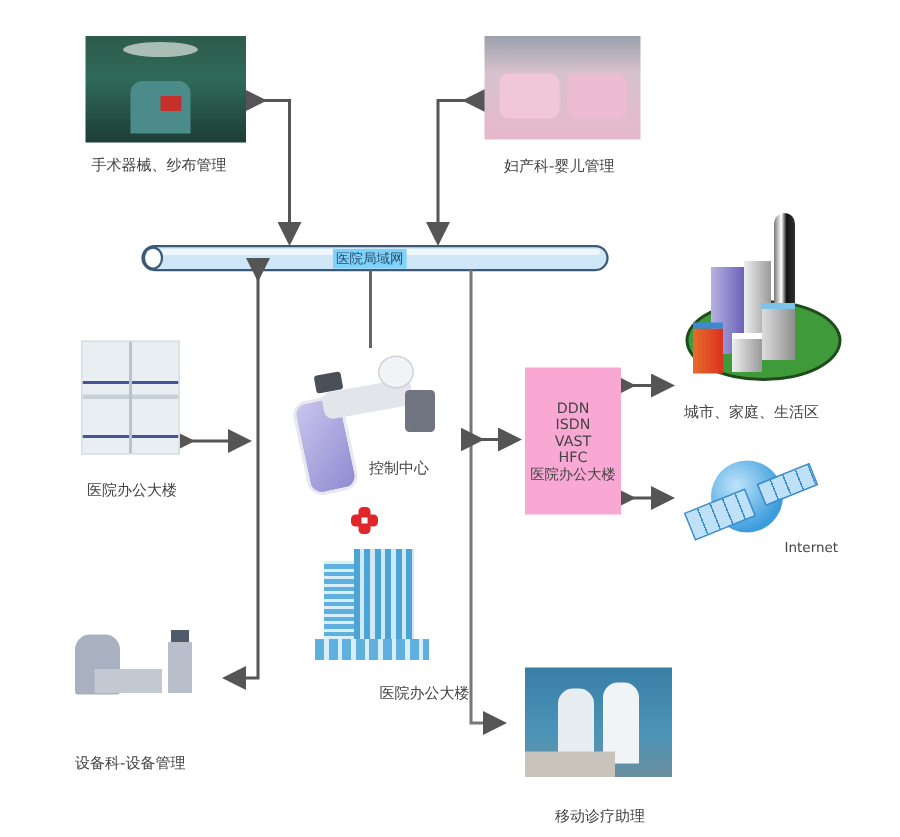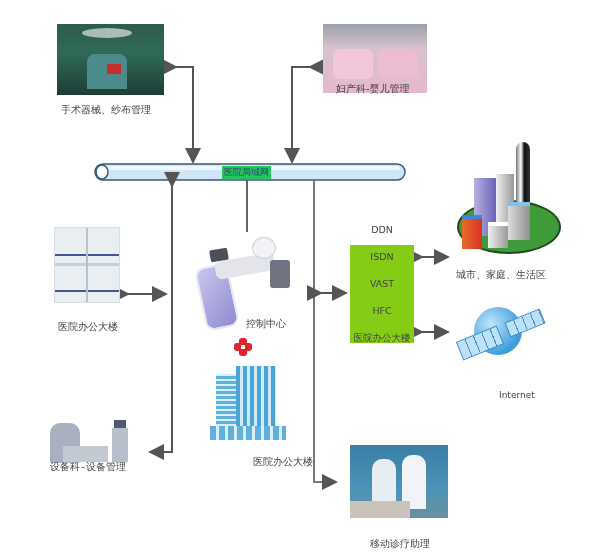--- a/index.html
+++ b/index.html
@@ -3,22 +3,22 @@
 <meta charset="utf-8">
 <style>
   html, body { margin:0; padding:0; background:#ffffff; }
   body { width:600px; height:558px; position:relative; overflow:hidden;
          font-family:"DejaVu Sans", sans-serif; color:#333; }
   .abs { position:absolute; }
   .label { position:absolute; font-size:10px; color:#444; white-space:nowrap; text-align:center; }
   svg { position:absolute; left:0; top:0; }
   .photo { position:absolute; overflow:hidden; }
   .telecom-box { position:absolute; left:350px; top:245px; width:64px; height:98px;
-                 background:#84cc16; display:flex; flex-direction:column;
-                 align-items:center; justify-content:flex-end; font-size:9.5px; line-height:11px; color:#444;gap:16px; }
+                 background:#f9a8d4; display:flex; flex-direction:column;
+                 align-items:center; justify-content:center; font-size:9.5px; line-height:11px; color:#444; }
   .telecom-box span { display:block; }
 </style>
 </head>
 <body>
 
 <svg width="600" height="558">
   <defs>
     <marker id="ah" markerWidth="8" markerHeight="8" refX="6" refY="4" orient="auto">
       <path d="M0,0 L8,4 L0,8 z" fill="#555"></path>
     </marker>
@@ -42,59 +42,59 @@
 
   <path d="M314,180 L314,482 L334,482" fill="none" stroke="#777" stroke-width="2" marker-end="url(#ah)"></path>
 
   <line x1="319" y1="293" x2="344" y2="293" stroke="#555" stroke-width="2" marker-start="url(#ah)" marker-end="url(#ah)"></line>
 
   <line x1="420" y1="257" x2="446" y2="257" stroke="#555" stroke-width="2" marker-start="url(#ah)" marker-end="url(#ah)"></line>
 
   <line x1="420" y1="332" x2="446" y2="332" stroke="#555" stroke-width="2" marker-start="url(#ah)" marker-end="url(#ah)"></line>
 </svg>
 
-<div class="label" style="left:222px; top:166px; font-size:9px; color:#2f4a66; background:#22c55e; padding:0 2px;">医院局域网</div>
+<div class="label" style="left:222px; top:166px; font-size:9px; color:#2f4a66; background:#7dd3fc; padding:0 2px;">医院局域网</div>
 
 <div class="photo" style="left:57px; top:24px; width:107px; height:71px; background:linear-gradient(180deg,#2e5b4c 0%,#2f6a58 40%,#1d3d35 100%);">
   <div class="abs" style="left:25px;top:4px;width:50px;height:10px;border-radius:50%;background:#c9d6d0;opacity:.8"></div>
   <div class="abs" style="left:30px;top:30px;width:40px;height:35px;background:#4b8c8a;border-radius:8px 8px 0 0"></div>
   <div class="abs" style="left:50px;top:40px;width:14px;height:10px;background:#c6302a"></div>
 </div>
 <div class="label" style="left:61px; top:103px;">手术器械、纱布管理</div>
 
 <div class="photo" style="left:323px; top:24px; width:104px; height:69px; background:linear-gradient(180deg,#9aa1ad 0%,#d7c2cc 35%,#e6b8cc 100%);">
   <div class="abs" style="left:10px;top:25px;width:40px;height:30px;background:#f0c6d8;border-radius:6px"></div>
   <div class="abs" style="left:55px;top:25px;width:40px;height:30px;background:#ecbdd2;border-radius:6px"></div>
 </div>
-<div class="label" style="left:336px; top:82px;text-align:right;">妇产科-婴儿管理</div>
+<div class="label" style="left:336px; top:104px;text-align:right;">妇产科-婴儿管理</div>
 
 <div class="photo" style="left:54px; top:227px; width:64px; height:74px; background:#e8eef2; border:1px solid #d8dde2;">
   <div class="abs" style="left:0;top:35px;width:64px;height:3px;background:#c7cfd6"></div>
   <div class="abs" style="left:0;top:26px;width:64px;height:2px;background:#44559a"></div>
   <div class="abs" style="left:0;top:62px;width:64px;height:2px;background:#44559a"></div>
   <div class="abs" style="left:31px;top:0;width:2px;height:74px;background:#b8c2ca"></div>
 </div>
 <div class="label" style="left:58px; top:320px;">医院办公大楼</div>
 
 <div class="photo" style="left:48px; top:418px; width:86px; height:50px;">
   <div class="abs" style="left:2px;top:5px;width:30px;height:40px;background:#a9b1c0;border-radius:10px 10px 2px 2px"></div>
   <div class="abs" style="left:15px;top:28px;width:45px;height:16px;background:#c3c9d3"></div>
   <div class="abs" style="left:64px;top:10px;width:16px;height:34px;background:#b9bfca"></div>
   <div class="abs" style="left:66px;top:2px;width:12px;height:8px;background:#505a6a"></div>
 </div>
-<div class="label" style="left:50px; top:460px;font-family:Liberation Mono, monospace;">设备科-设备管理</div>
+<div class="label" style="left:50px; top:502px;">设备科-设备管理</div>
 
 <div class="abs" style="left:190px; top:235px; width:105px; height:95px;">
   <div class="abs" style="left:10px;top:30px;width:30px;height:60px;background:linear-gradient(135deg,#c9c6ee,#8f8ad0);border-radius:10px;transform:rotate(-12deg);border:2px solid #e8e8ee"></div>
   <div class="abs" style="left:25px;top:22px;width:60px;height:18px;background:#e3e5ea;border-radius:6px;transform:rotate(-10deg)"></div>
   <div class="abs" style="left:20px;top:14px;width:18px;height:12px;background:#4a4f5a;border-radius:2px;transform:rotate(-10deg)"></div>
   <div class="abs" style="left:62px;top:2px;width:22px;height:20px;background:#f2f3f6;border-radius:50%;border:1px solid #cfd2d8"></div>
   <div class="abs" style="left:80px;top:25px;width:20px;height:28px;background:#6f7480;border-radius:3px"></div>
 </div>
-<div class="label" style="left:246px; top:305px;margin-top:12px;">控制中心</div>
+<div class="label" style="left:246px; top:305px;">控制中心</div>
 
 <div class="abs" style="left:210px; top:338px; width:80px; height:110px;">
   <div class="abs" style="left:24px;top:0;width:18px;height:18px;">
     <div class="abs" style="left:5px;top:0;width:8px;height:18px;background:#e0262b;border-radius:3px"></div>
     <div class="abs" style="left:0;top:5px;width:18px;height:8px;background:#e0262b;border-radius:3px"></div>
     <div class="abs" style="left:7px;top:7px;width:4px;height:4px;background:#fff"></div>
   </div>
   <div class="abs" style="left:6px;top:36px;width:20px;height:55px;background:repeating-linear-gradient(0deg,#5fb0de 0 3px,#d8eef9 3px 5px)"></div>
   <div class="abs" style="left:26px;top:28px;width:40px;height:63px;background:repeating-linear-gradient(90deg,#4ca3d6 0 4px,#cfe9f7 4px 7px)"></div>
   <div class="abs" style="left:0;top:88px;width:76px;height:14px;background:repeating-linear-gradient(90deg,#5fb0de 0 6px,#d8eef9 6px 9px)"></div>
@@ -118,20 +118,20 @@
   <div class="abs" style="left:56px;top:62px;width:22px;height:34px;background:linear-gradient(90deg,#ddd,#8e8e8e);border-top:4px solid #7cc4ea"></div>
   <div class="abs" style="left:36px;top:82px;width:20px;height:22px;background:linear-gradient(90deg,#eee,#999);border-top:4px solid #fff"></div>
 </div>
 <div class="label" style="left:456px; top:268px;text-align:right;">城市、家庭、生活区</div>
 
 <div class="abs" style="left:456px; top:305px; width:95px; height:65px;">
   <div class="abs" style="left:18px;top:2px;width:48px;height:48px;border-radius:50%;background:radial-gradient(circle at 35% 35%,#bfe4fa,#3d9ddc 70%)"></div>
   <div class="abs" style="left:2px;top:28px;width:42px;height:18px;background:repeating-linear-gradient(90deg,#bfe1f7 0 8px,#3d8dcc 8px 9px);transform:rotate(-22deg);border:1px solid #3d8dcc"></div>
   <div class="abs" style="left:50px;top:10px;width:36px;height:14px;background:repeating-linear-gradient(90deg,#bfe1f7 0 8px,#3d8dcc 8px 9px);transform:rotate(-22deg);border:1px solid #3d8dcc"></div>
 </div>
-<div class="label" style="left:499px; top:361px; font-size:9px;margin-top:29px;">Internet</div>
+<div class="label" style="left:523px; top:361px; font-size:9px;">Internet</div>
 
 <div class="photo" style="left:350px; top:445px; width:98px; height:73px; background:linear-gradient(180deg,#3a7ea5 0%,#4b94b8 60%,#6b8f9f 100%);">
   <div class="abs" style="left:22px;top:14px;width:24px;height:48px;background:#e6eef2;border-radius:10px 10px 0 0"></div>
   <div class="abs" style="left:52px;top:10px;width:24px;height:54px;background:#f0f4f6;border-radius:10px 10px 0 0"></div>
   <div class="abs" style="left:0;top:56px;width:60px;height:17px;background:#c9c4bb"></div>
 </div>
 <div class="label" style="left:370px; top:527px;margin-top:10px;">移动诊疗助理</div>
 
 </body></html>

